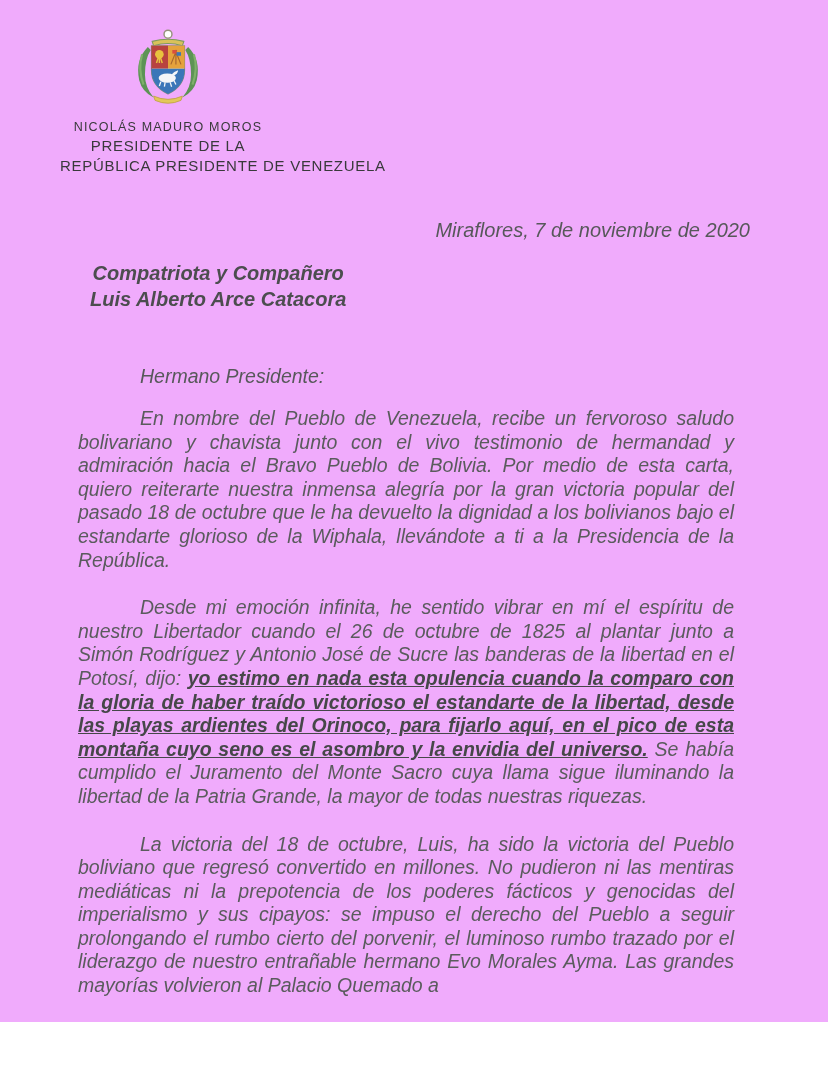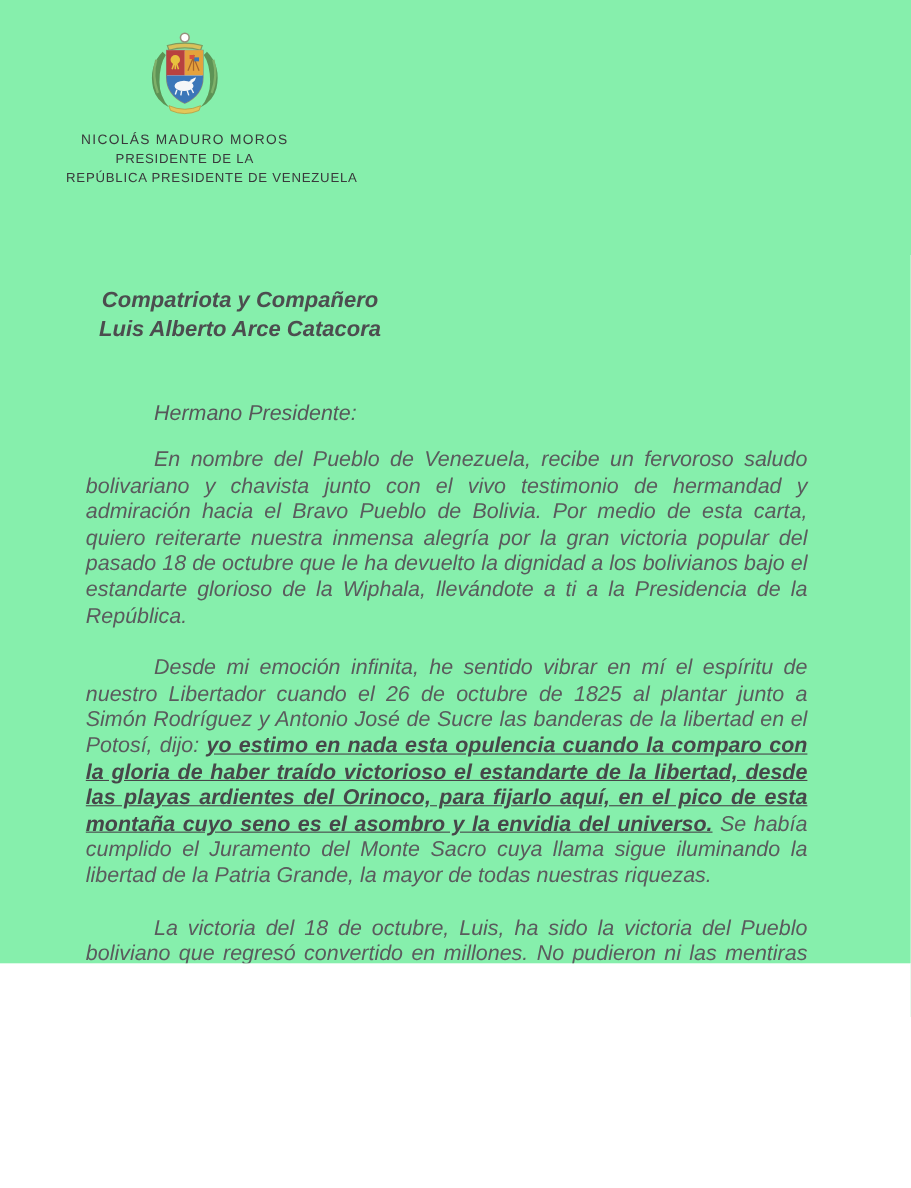--- a/index.html
+++ b/index.html
@@ -1,20 +1,20 @@
 <!DOCTYPE html>
 <html><head>
 <meta charset="utf-8">
 <style>
   html, body { margin: 0; padding: 0; background: #ffffff; }
   .page {
     position: relative;
     width: 828px;
-    height: 876px;
-    background: #86efac;
+    height: 1022px;
+    background: #f0abfc;
     overflow: hidden;
     font-family: "Liberation Sans", sans-serif;
   }
 
   
   .letterhead {
     position: absolute;
     left: 60px;
     top: 28px;
     width: 216px;
@@ -22,21 +22,21 @@
     color: #3d3e40;
   }
   .emblem { display: block; margin: 0 auto 12px auto; }
   .lh-name {
     font-size: 12.5px;
     letter-spacing: 1.2px;
     white-space: nowrap;
     color: #39393b;
   }
   .lh-sub {
-    font-size: 12px;
+    font-size: 15px;
     letter-spacing: 0.7px;
     margin-top: 3px;
     white-space: nowrap;
     color: #39393b;
   }
 
   
   .dateline {
     position: absolute;
     top: 219px;
@@ -125,20 +125,21 @@
       <path d="M58 66 Q64 62 64 58 Q58 60 55 64 Z" fill="#f4f6f8"></path>
       <path d="M40 74 L38 80 M46 75 L45 81 M53 75 L55 81 M58 72 L61 78" stroke="#f4f6f8" stroke-width="1.8"></path>
 
       <path d="M30 94 Q50 103 70 94 L68 100 Q50 108 32 100 Z" fill="#e3c75a" stroke="#b89b3f" stroke-width="1"></path>
     </svg>
     <div class="lh-name">NICOLÁS MADURO MOROS</div>
     <div class="lh-sub">PRESIDENTE DE LA</div>
     <div class="lh-sub">REPÚBLICA PRESIDENTE DE VENEZUELA</div>
   </header>
 
+  <div class="dateline">Miraflores, 7 de noviembre de 2020</div>
 
   <div class="recipient">
     <div>Compatriota y Compañero</div>
     <div>Luis Alberto Arce Catacora</div>
   </div>
 
   <div class="salutation">Hermano Presidente:</div>
 
   <div class="body-text" id="letter-body">
       <p><span>En nombre del Pueblo de Venezuela, recibe un fervoroso saludo bolivariano y chavista junto con el vivo testimonio de hermandad y admiración hacia el Bravo Pueblo de Bolivia. Por medio de esta carta, quiero reiterarte nuestra inmensa alegría por la gran victoria popular del pasado 18 de octubre que le ha devuelto la dignidad a los bolivianos bajo el estandarte glorioso de la Wiphala, llevándote a ti a la Presidencia de la República.</span></p>

